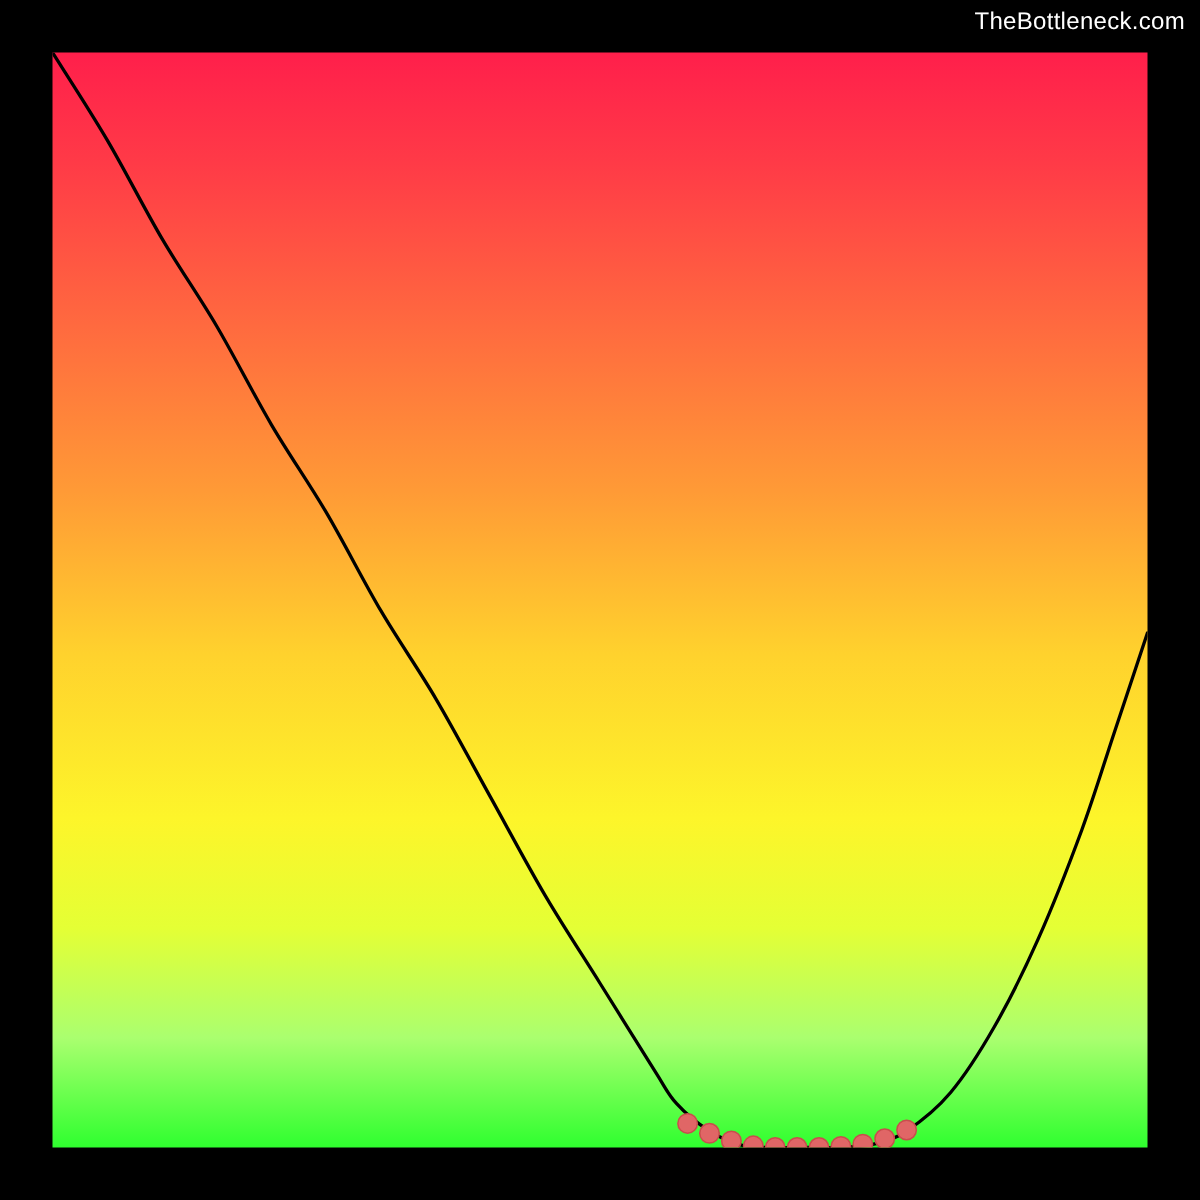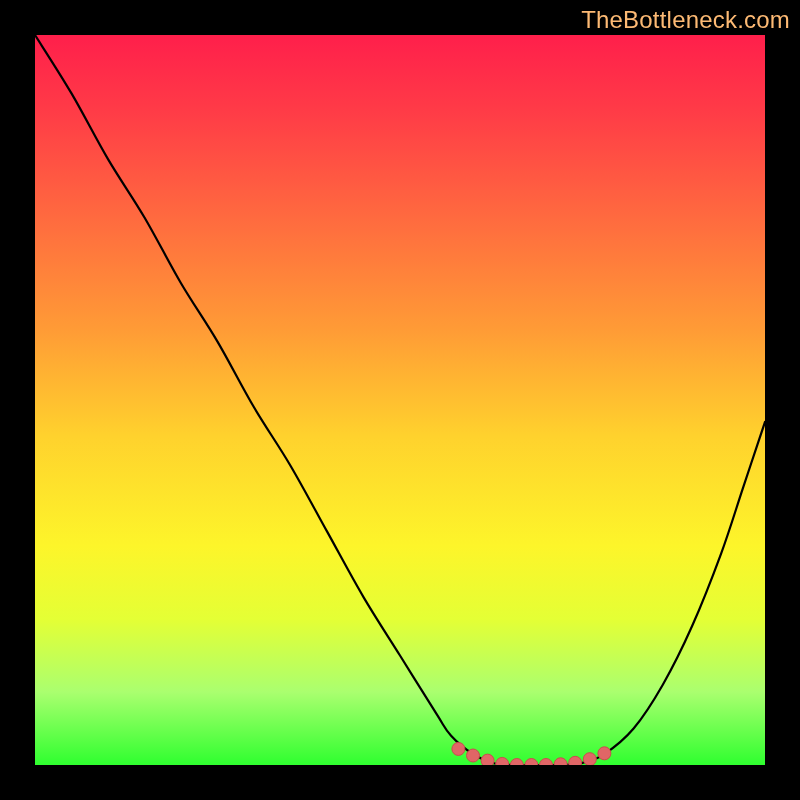--- a/index.html
+++ b/index.html
@@ -35,22 +35,22 @@
       #fdf52a 70%,
       #e4ff35 80%,
       #aaff6f 90%,
       #2fff2f 100%
     );
   }
   .watermark {
     position: absolute;
     top: 6px;
     right: 10px;
-    color: #fdba74;
-    font-size: 24px;
+    color: #ffffff;
+    font-size: 16px;
     font-weight: 500;
     letter-spacing: 0.2px;
     user-select: none;
   }
   svg.curve {
     position: absolute;
     left: 0;
     top: 0;
     width: 730px;
     height: 730px;

